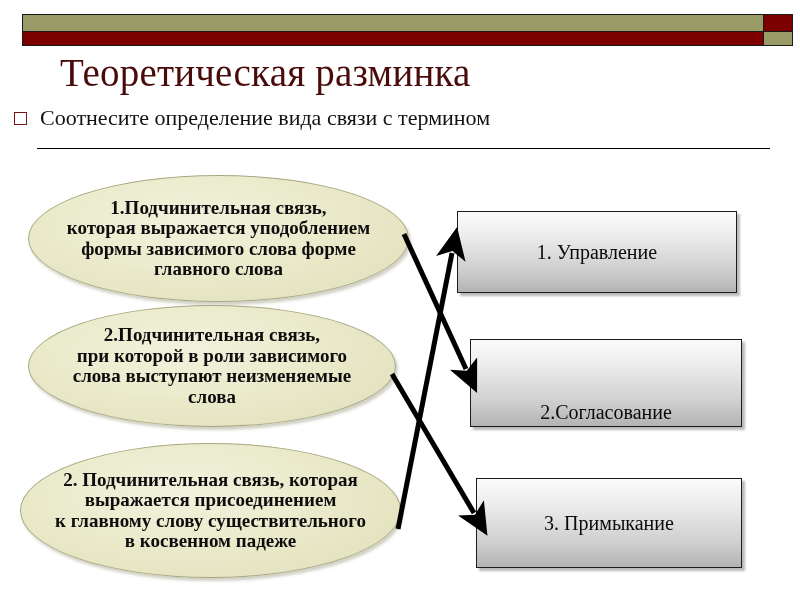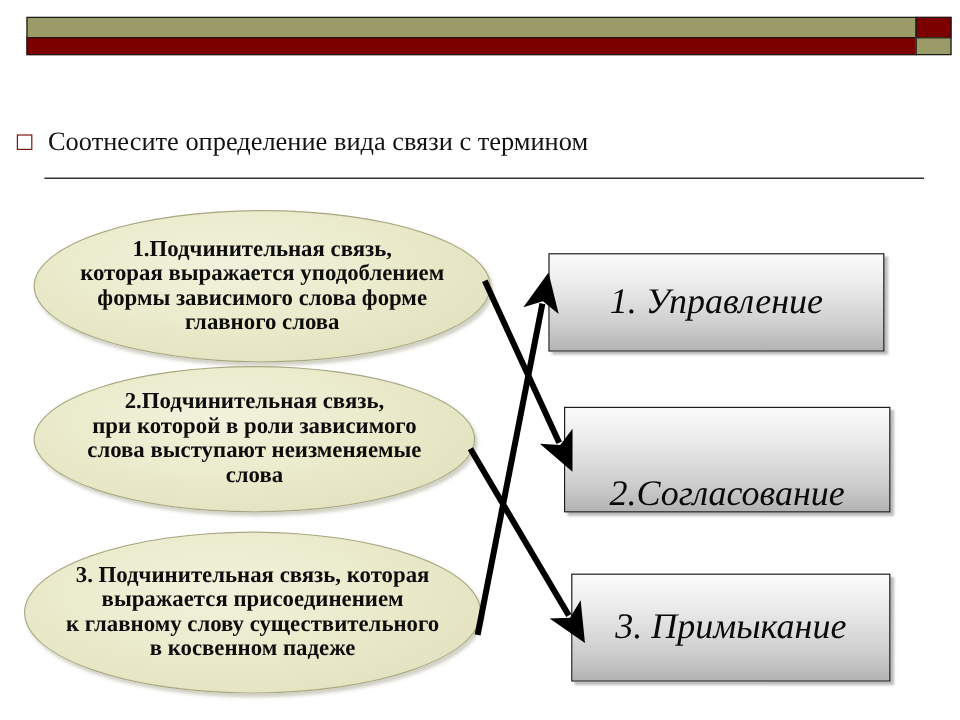--- a/index.html
+++ b/index.html
@@ -130,25 +130,24 @@
     position: absolute;
     box-sizing: border-box;
     background: linear-gradient(to bottom, #fbfbfb 0%, #ededed 28%, #cfcfcf 72%, #b3b3b3 100%);
     border: 1.4px solid #1c1c1c;
     box-shadow: 3px 3px 2px rgba(130,130,130,0.55);
     display: flex;
     align-items: center;
     justify-content: center;
   }
   .term-box-text {
-    font-size: 30px;
+    font-size: 20px;
     line-height: 28px;
     color: #0a0a0a;
     white-space: nowrap;
-    font-style: italic;
   }
   #term-box-1 { left: 457px; top: 211px; width: 280px; height: 82px; }
   #term-box-2 { left: 470px; top: 339px; width: 272px; height: 88px; align-items: flex-end; }
   #term-box-3 { left: 476px; top: 478px; width: 266px; height: 90px; }
 
   
   #arrow-layer {
     position: absolute;
     left: 0; top: 0;
     width: 800px; height: 600px;
@@ -158,20 +157,21 @@
 </head>
 <body>
 
 <div id="slide">
 
   <div class="hdr-band" id="hdr-olive-main"></div>
   <div class="hdr-band" id="hdr-maroon-tab"></div>
   <div class="hdr-band" id="hdr-maroon-main"></div>
   <div class="hdr-band" id="hdr-olive-tab"></div>
 
+  <div id="page-title">Теоретическая разминка</div>
 
   <div id="subtitle-row">
     <div id="subtitle-bullet"></div>
     <div id="subtitle-text">Соотнесите определение вида связи с термином</div>
   </div>
 
   <div id="divider"></div>
 
   <div class="ellipse" id="ellipse-1">
     <div class="ellipse-text">1.Подчинительная связь,
@@ -179,21 +179,21 @@
 формы зависимого слова форме
 главного слова</div>
   </div>
   <div class="ellipse" id="ellipse-2">
     <div class="ellipse-text">2.Подчинительная связь,
 при которой в роли зависимого
 слова выступают неизменяемые
 слова</div>
   </div>
   <div class="ellipse" id="ellipse-3">
-    <div class="ellipse-text">3. Подчинительная связь, которая
+    <div class="ellipse-text">2. Подчинительная связь, которая
 выражается присоединением
 к главному слову существительного
 в косвенном падеже</div>
   </div>
 
   <div class="term-box" id="term-box-1">
     <div class="term-box-text">1. Управление</div>
   </div>
   <div class="term-box" id="term-box-2">
     <div class="term-box-text">2.Согласование</div>

